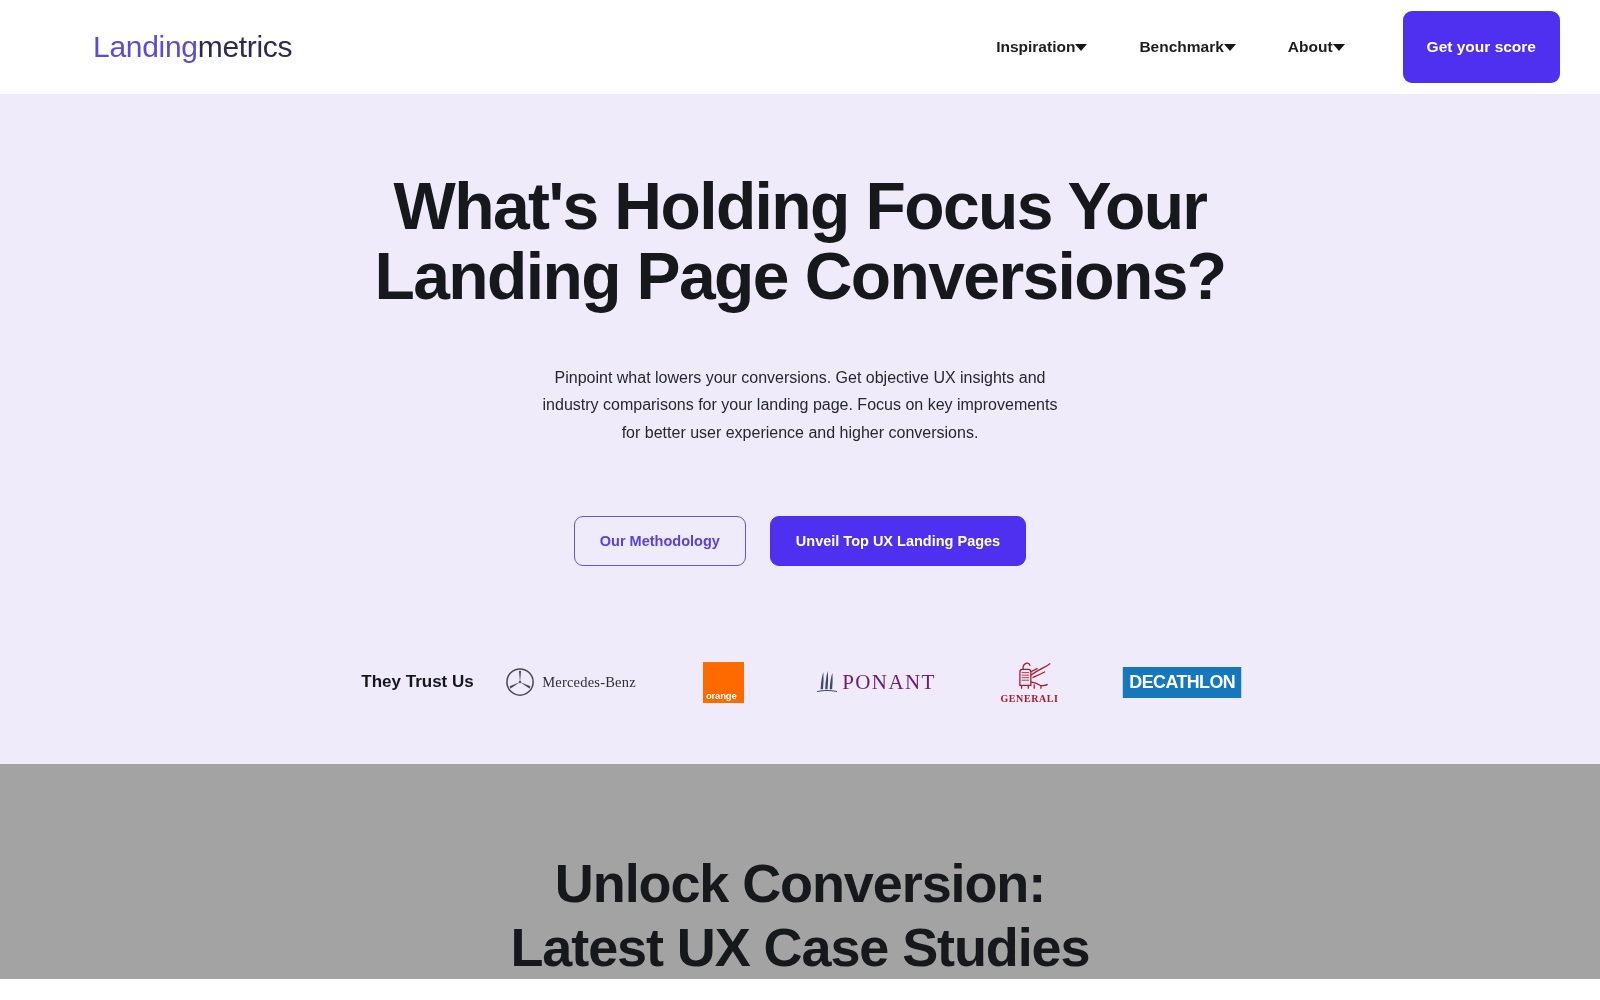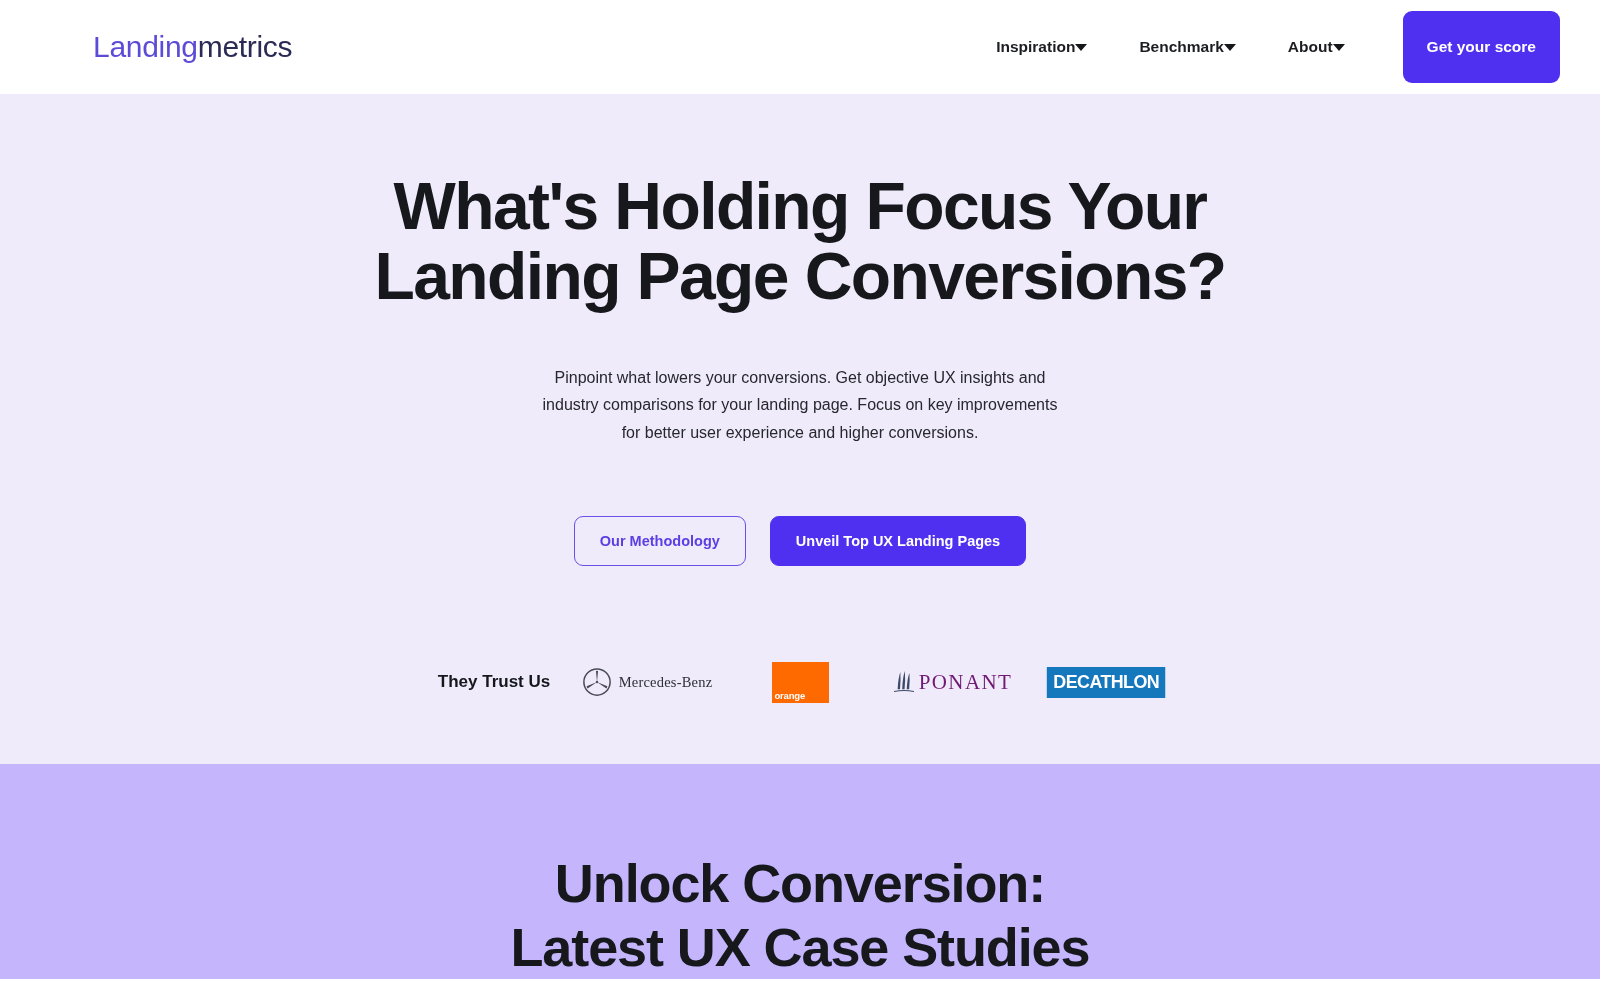--- a/index.html
+++ b/index.html
@@ -169,21 +169,21 @@
   .mb-word {
     font-family: "Liberation Serif", serif;
     font-size: 14.5px;
     color: #2e2f36;
     letter-spacing: 0.2px;
     white-space: nowrap;
   }
 
   
   .orange-logo {
-    width: 57px;
+    width: 41px;
     height: 41px;
     background: #ff6a00;
     position: relative;
   }
   .orange-logo span {
     position: absolute;
     left: 3px;
     bottom: 2px;
     color: #ffffff;
     font-size: 9.5px;
@@ -218,21 +218,21 @@
     font-size: 19px;
     font-weight: 700;
     letter-spacing: -0.6px;
     padding: 4px 7px 5px;
     transform: scaleX(0.94);
     white-space: nowrap;
   }
 
   
   .section-cases {
-    background: #c4b5fd;
+    background: #a3a3a3;
     text-align: center;
     padding-top: 88px;
   }
   .section-title {
     font-size: 54px;
     line-height: 1.18;
     font-weight: 700;
     letter-spacing: -1.1px;
     color: #16181c;
   }
@@ -318,20 +318,39 @@
             <path d="M4 22 Q4.5 10 7 3 Q7.6 12 6.6 22 Z"></path>
             <path d="M9 22 Q9.5 9 12 2 Q12.6 11 11.6 22 Z"></path>
             <path d="M14 22 Q14.5 10 17 4 Q17.6 12 16.6 22 Z"></path>
           </g>
           <path d="M0 24.5 Q11 22.2 22 24.5" stroke="#3c4a66" stroke-width="1.2" fill="none"></path>
         </svg>
         <span class="ponant-word">PONANT</span>
       </div>
     </div>
 
+    <div class="trust-cell">
+      <div class="generali">
+        <svg width="44" height="32" viewBox="0 0 52 38">
+          <g fill="none" stroke="#b01728" stroke-width="1.5">
+            <path d="M14 30 L14 14 Q14 11 17 11 L24 11 Q27 11 27 14 L27 30 Z"></path>
+            <path d="M27 26 Q33 27 38 30 Q43 31 47 29"></path>
+            <path d="M27 18 Q34 13 42 9 Q47 7 50 4"></path>
+            <path d="M29 21 Q36 18 44 14"></path>
+            <path d="M27 14 Q31 12 35 10"></path>
+            <path d="M18 11 Q17 6 21 4 Q25 3 26 7"></path>
+            <path d="M16 30 L16 34 M24 30 L24 34 M31 29 L31 34 M39 30 L39 34"></path>
+          </g>
+          <g stroke="#b01728" stroke-width="1" fill="none">
+            <path d="M16 15 L25 15 M16 18 L25 18 M16 21 L25 21 M16 24 L25 24"></path>
+          </g>
+        </svg>
+        <span class="generali-word">GENERALI</span>
+      </div>
+    </div>
 
     <div class="trust-cell">
       <div class="decathlon-logo">DECATHLON</div>
     </div>
 
   </div>
 </section>
 
 <section class="section-cases">
   <h2 class="section-title">

